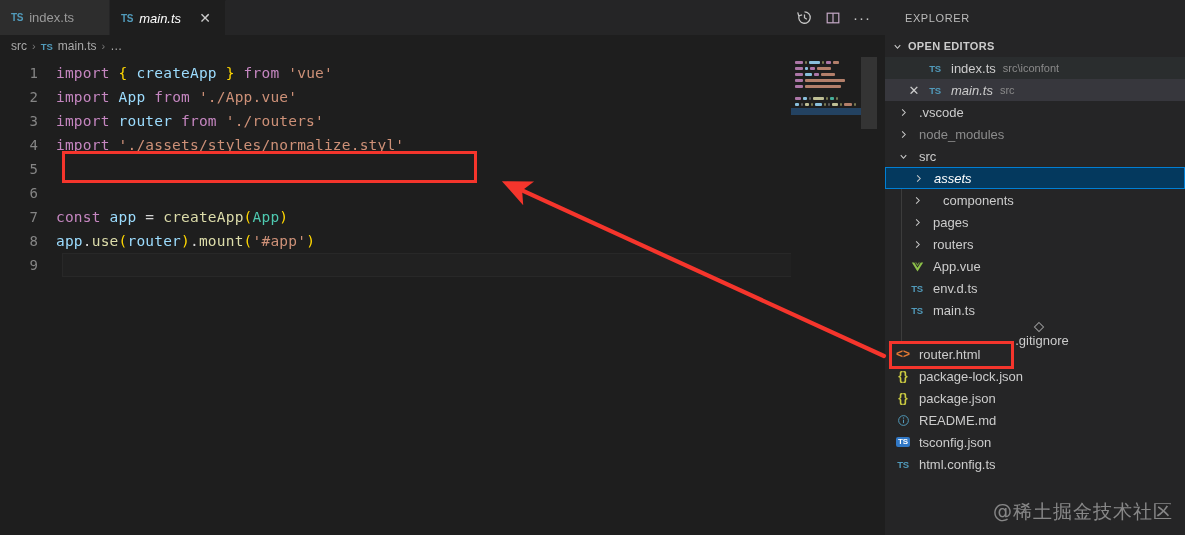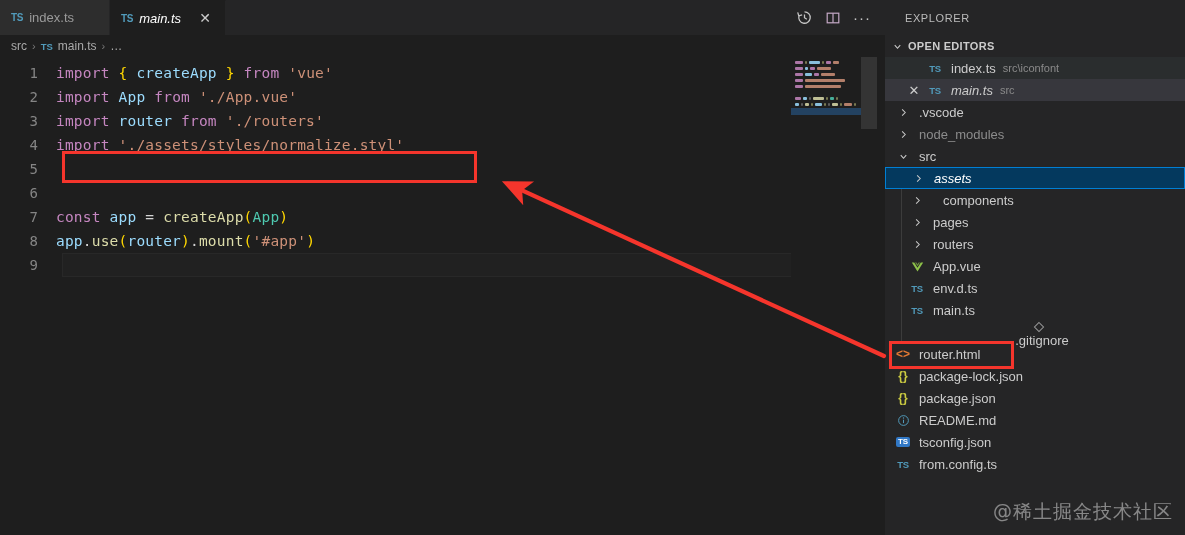--- a/index.html
+++ b/index.html
@@ -454,21 +454,21 @@
         <div class="row" style="padding-left: 8px;">
           <span class="icoslot">
             <span class="ts-box">TS</span>
           </span>
           <span class="fname">tsconfig.json</span>
         </div>
         <div class="row" style="padding-left: 8px;">
           <span class="icoslot">
             <span class="ts-ico">TS</span>
           </span>
-          <span class="fname">from.config.ts</span>
+          <span class="fname">html.config.ts</span>
         </div>
         <div class="guide" style="top: 88px; bottom: auto; height: 154px;"></div>
       </div>
 
     <div class="watermark">@稀土掘金技术社区</div>
   </div>
 
   <div class="anno-box" style="left:62px; top:151px; width:415px; height:32px;"></div>
   <div class="anno-box" style="left:889px; top:341px; width:125px; height:28px;"></div>
 

